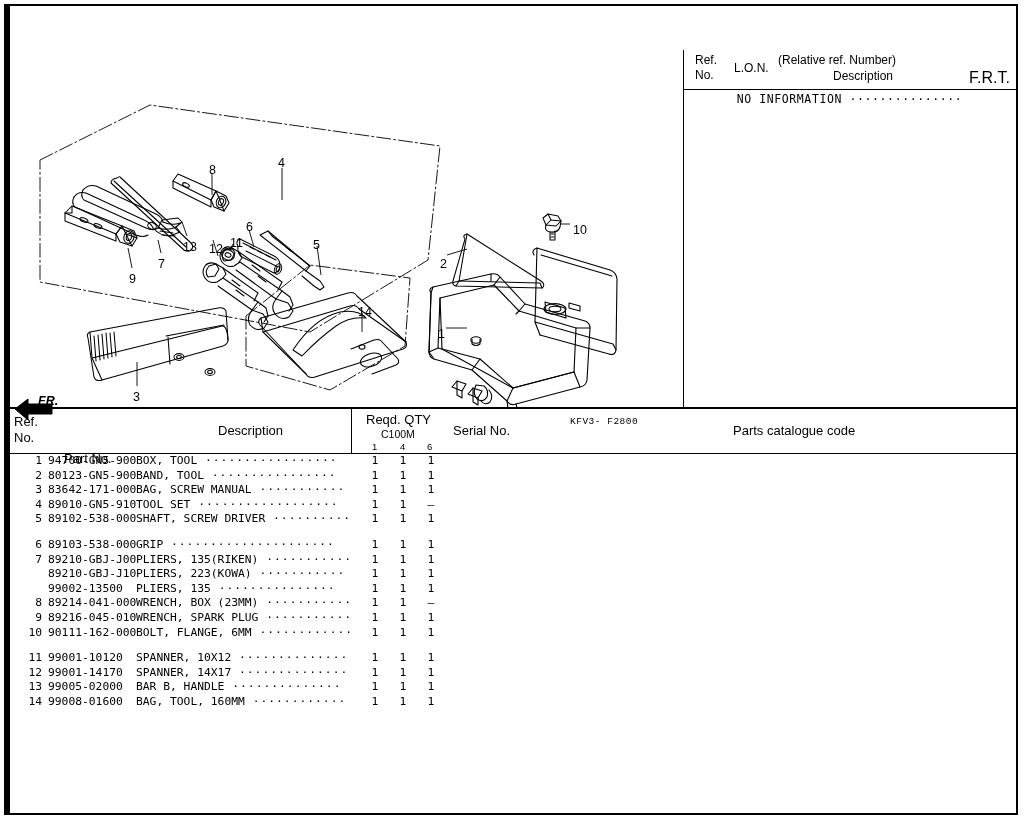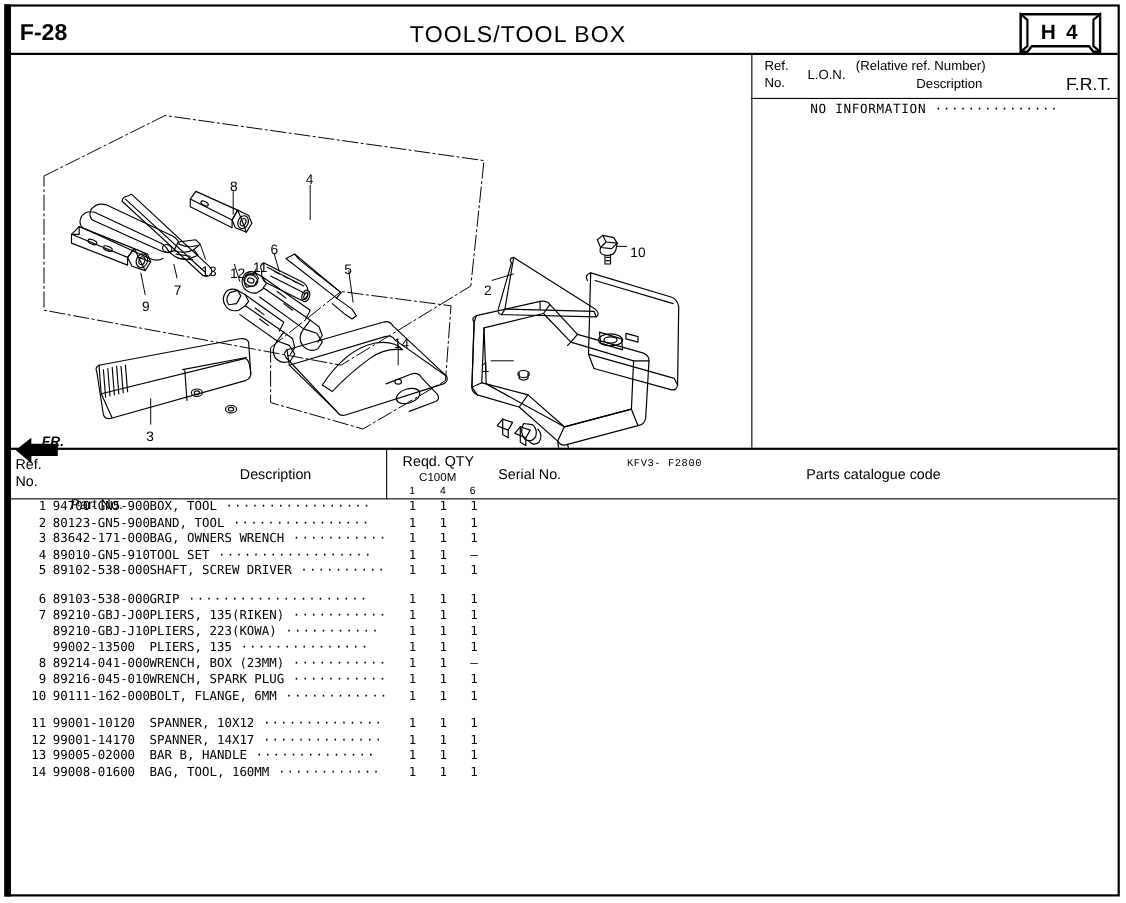--- a/index.html
+++ b/index.html
@@ -176,32 +176,20 @@
   .dots{letter-spacing:1px;}
 </style>
 </head>
 <body>
 
 <div id="page">
 
   <div class="frame-outer"></div>
   <div class="frame-left-bar"></div>
 
-  <div class="header">
-    <div class="hdr-page-code">F-28</div>
-    <div class="hdr-title">TOOLS/TOOL BOX</div>
-    <div class="badge">
-      <svg width="76" height="38" viewBox="0 0 76 38">
-        <path d="M2 2 L74 2 L74 36 L68 36 L64 31 L12 31 L8 36 L2 36 Z" fill="#ffffff" stroke="#000" stroke-width="2.2" stroke-linejoin="miter"></path>
-        <path d="M2 2 L8 7 L8 31 L2 36 Z" fill="#ffffff" stroke="#000" stroke-width="2"></path>
-        <path d="M74 2 L68 7 L68 31 L74 36 Z" fill="#ffffff" stroke="#000" stroke-width="2"></path>
-      </svg>
-      <div class="badge-text">H 4</div>
-    </div>
-  </div>
 
   <div class="draw-area">
 
     <svg width="1006" height="357" viewBox="0 0 1006 357">
       <g fill="none" stroke="#000" stroke-width="1" stroke-linejoin="round" stroke-linecap="round">
 
         <g stroke-dasharray="14,3,2,3" stroke-width="0.9">
           <path d="M30 110 L140 55 L430 96 L418 210 L300 282 L30 232 Z"></path>
         </g>
 
@@ -493,21 +481,21 @@
           <span class="c-ref">2</span>
           <span class="c-part">80123-GN5-900</span>
           <span class="c-desc"><span>BAND, TOOL</span><span class="dots"> ················</span></span>
           <span class="c-q1">1</span>
           <span class="c-q4">1</span>
           <span class="c-q6">1</span>
         </div>
         <div class="row">
           <span class="c-ref">3</span>
           <span class="c-part">83642-171-000</span>
-          <span class="c-desc"><span>BAG, OWNERS WRENCH</span><span class="dots"> ···········</span></span>
+          <span class="c-desc"><span>BAG, SCREW MANUAL</span><span class="dots"> ···········</span></span>
           <span class="c-q1">1</span>
           <span class="c-q4">1</span>
           <span class="c-q6">1</span>
         </div>
         <div class="row">
           <span class="c-ref">4</span>
           <span class="c-part">89010-GN5-910</span>
           <span class="c-desc"><span>TOOL SET</span><span class="dots"> ··················</span></span>
           <span class="c-q1">1</span>
           <span class="c-q4">1</span>

